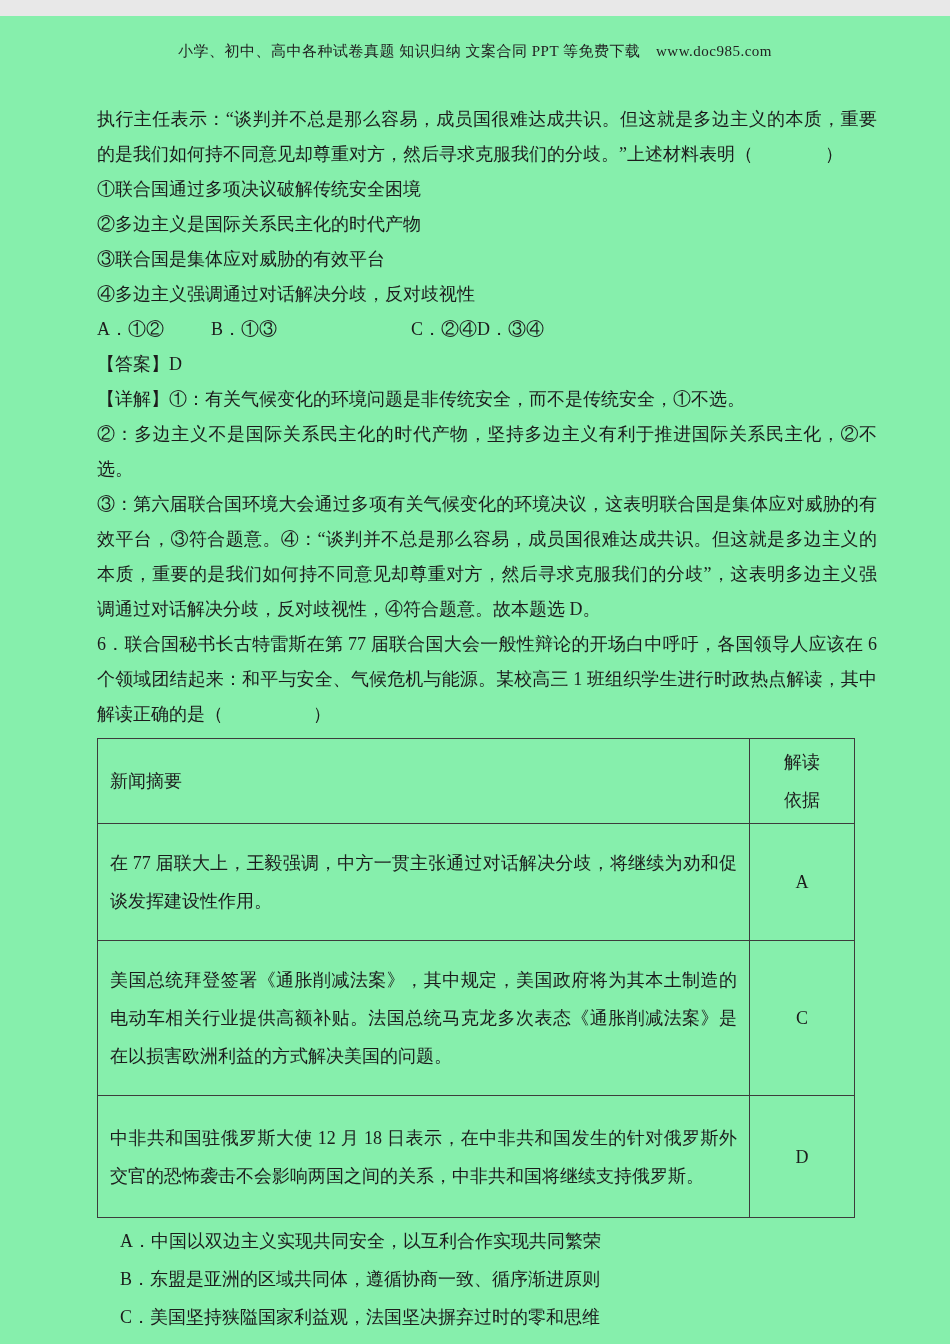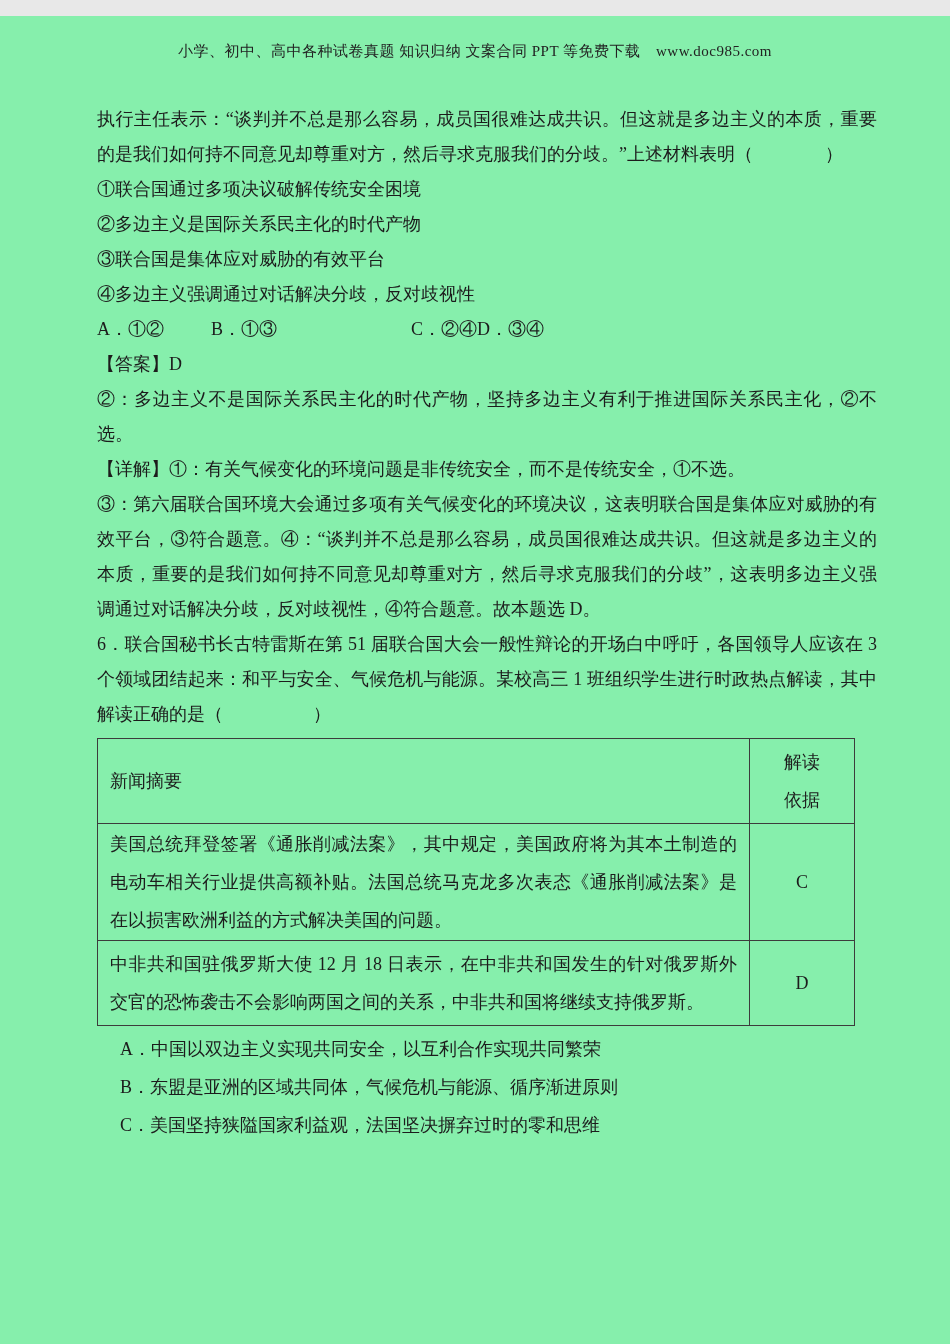--- a/index.html
+++ b/index.html
@@ -37,21 +37,21 @@
     margin-top:6px;
     table-layout:fixed;
   }
   .q-table td{
     border:1.5px solid #3c3c3c;
     font-size:18px;
     line-height:38px;
     vertical-align:middle;
   }
   .q-table td.news{
-    padding:1px 12px;
+    padding:20px 12px;
     text-align:justify;
   }
   .q-table td.key{
     width:96px;
     text-align:center;
     padding:4px 4px;
   }
   .q-table tr:nth-child(1){height:82px;}
   .q-table tr:nth-child(2){height:85px;}
   .q-table tr:nth-child(3){height:85px;}
@@ -78,46 +78,50 @@
 
     <p class="choice-row">
       <span class="c0">A．①②</span>
       <span class="c1">B．①③</span>
       <span class="c2">C．②④</span>
       <span class="c3">D．③④</span>
     </p>
 
     <p class="answer-line"><span>【答案】</span><span>D</span></p>
 
+    <p><span>【详解】</span><span>①：有关气候变化的环境问题是非传统安全，而不是传统安全，①不选。</span></p>
     <p>②：多边主义不是国际关系民主化的时代产物，坚持多边主义有利于推进国际关系民主化，②不选。</p>
-    <p><span>【详解】</span><span>①：有关气候变化的环境问题是非传统安全，而不是传统安全，①不选。</span></p>
     <p>③：第六届联合国环境大会通过多项有关气候变化的环境决议，这表明联合国是集体应对威胁的有效平台，③符合题意。④：“谈判并不总是那么容易，成员国很难达成共识。但这就是多边主义的本质，重要的是我们如何持不同意见却尊重对方，然后寻求克服我们的分歧”，这表明多边主义强调通过对话解决分歧，反对歧视性，④符合题意。故本题选 D。</p>
 
-    <p>6．联合国秘书长古特雷斯在第 51 届联合国大会一般性辩论的开场白中呼吁，各国领导人应该在 3 个领域团结起来：和平与安全、气候危机与能源。某校高三 1 班组织学生进行时政热点解读，其中解读正确的是（　　　　　）</p>
+    <p>6．联合国秘书长古特雷斯在第 77 届联合国大会一般性辩论的开场白中呼吁，各国领导人应该在 6 个领域团结起来：和平与安全、气候危机与能源。某校高三 1 班组织学生进行时政热点解读，其中解读正确的是（　　　　　）</p>
 
     <table class="q-table">
       <tbody>
         <tr>
           <td class="news">新闻摘要</td>
           <td class="key">
             <div>解读</div>
             <div>依据</div>
           </td>
+        </tr>
+        <tr>
+          <td class="news">在 77 届联大上，王毅强调，中方一贯主张通过对话解决分歧，将继续为劝和促谈发挥建设性作用。</td>
+          <td class="key">A</td>
         </tr>
         <tr>
           <td class="news">美国总统拜登签署《通胀削减法案》，其中规定，美国政府将为其本土制造的电动车相关行业提供高额补贴。法国总统马克龙多次表态《通胀削减法案》是在以损害欧洲利益的方式解决美国的问题。</td>
           <td class="key">C</td>
         </tr>
         <tr>
           <td class="news">中非共和国驻俄罗斯大使 12 月 18 日表示，在中非共和国发生的针对俄罗斯外交官的恐怖袭击不会影响两国之间的关系，中非共和国将继续支持俄罗斯。</td>
           <td class="key">D</td>
         </tr>
       </tbody>
     </table>
 
     <div class="bottom-choices">
       <p>A．中国以双边主义实现共同安全，以互利合作实现共同繁荣</p>
-      <p>B．东盟是亚洲的区域共同体，气候危机与能源、循序渐进原则</p>
+      <p>B．东盟是亚洲的区域共同体，遵循协商一致、循序渐进原则</p>
       <p>C．美国坚持狭隘国家利益观，法国坚决摒弃过时的零和思维</p>
     </div>
 
   </div>
 </div>
 
 </body></html>

